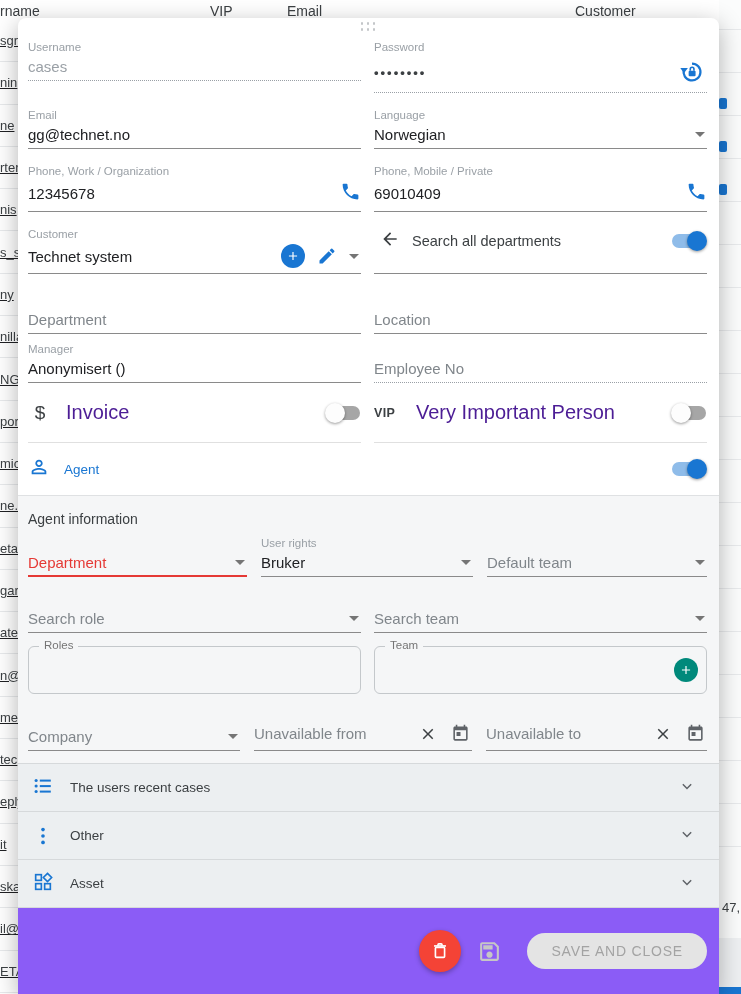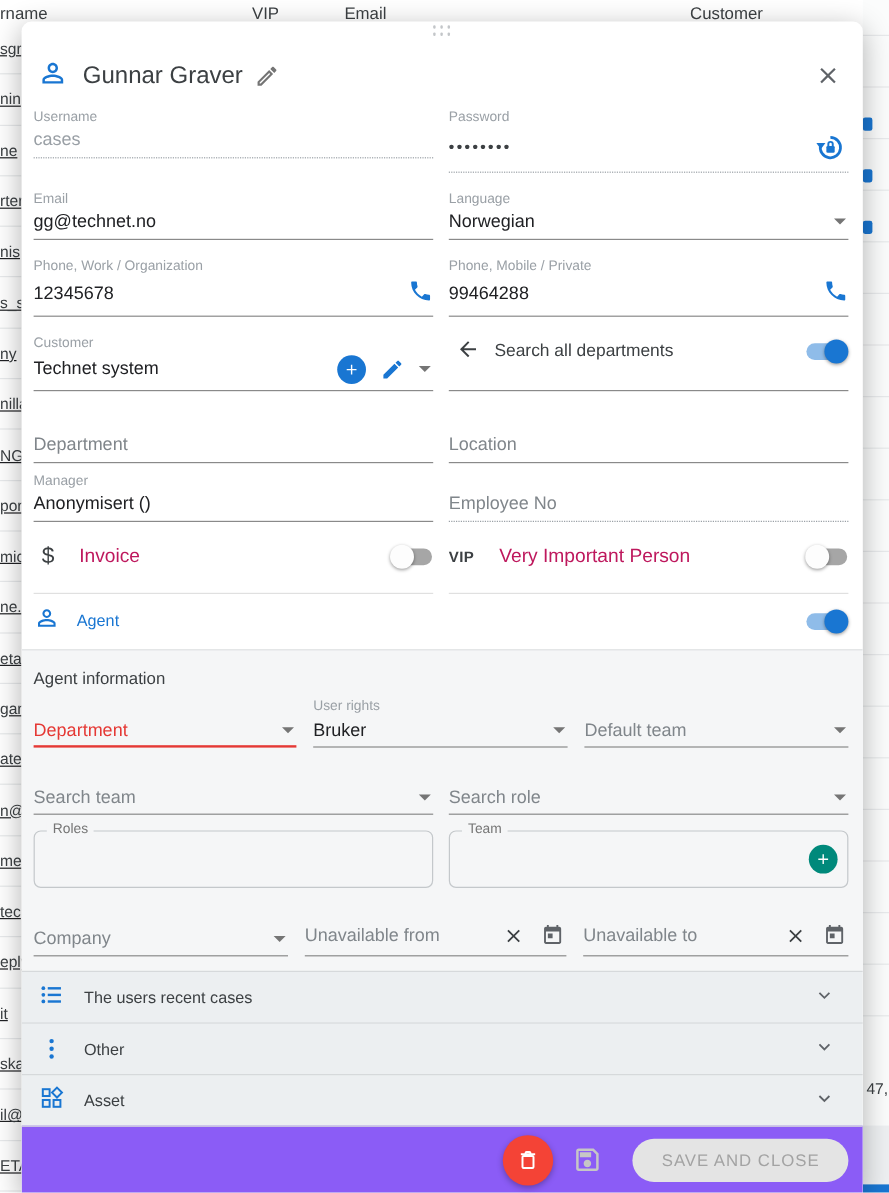--- a/index.html
+++ b/index.html
@@ -61,21 +61,21 @@
 
   
   .switch { position:relative; width:36px; height:20px; flex:none; cursor:pointer; }
   .switch .track { position:absolute; left:1px; top:3px; width:34px; height:14px; border-radius:7px; }
   .switch .thumb { position:absolute; top:0; width:20px; height:20px; border-radius:50%;
                    box-shadow:0 1px 3px rgba(0,0,0,.4); }
   .switch.on .track { background:#8fbce9; } .switch.on .thumb { right:0; background:#1976d2; }
   .switch.off .track { background:#a6a6a6; } .switch.off .thumb { left:0; background:#fdfdfd; }
 
   .toggle-cell { height:60px; display:flex; align-items:center; gap:14px; border-bottom:1px solid #e0e0e0; }
-  .toggle-cell .tlabel { font-size:16px; color:#be185d; }
+  .toggle-cell .tlabel { font-size:20px; color:#4c1d95; }
   .dollar { font-size:19px; font-weight:500; color:#3c4043; width:24px; text-align:center; }
   .vipb { font-size:12.5px; font-weight:700; color:#3c4043; width:28px; letter-spacing:.3px; }
   .spacer { flex:1; }
 
   .agent-row { height:52px; display:flex; align-items:center; gap:14px; padding:0 12px 0 10px; }
   .agent-row .alabel { font-size:13.5px; color:#1976d2; }
 
   
   .asection { background:#f5f6f7; border-top:1px solid #dfe1e3; padding:14px 12px 12px 10px; }
   .asection .stitle { font-size:14px; line-height:18px; color:#3c4043; }
@@ -225,39 +225,20 @@
       <span class="dots">
           <i></i>
           <i></i>
           <i></i>
           <i></i>
           <i></i>
           <i></i>
         </span>
     </div>
 
-    <div class="mhead">
-      <span>
-        <svg width="26" height="26" viewBox="0 0 24 24" fill="#1976d2">
-            <path d="M12 5.9c1.16 0 2.1.94 2.1 2.1s-.94 2.1-2.1 2.1S9.9 9.16 9.9 8s.94-2.1 2.1-2.1m0 9c2.97 0 6.1 1.46 6.1 2.1v1.1H5.9V17c0-.64 3.13-2.1 6.1-2.1M12 4C9.79 4 8 5.79 8 8s1.79 4 4 4 4-1.79 4-4-1.79-4-4-4zm0 9c-2.67 0-8 1.34-8 4v3h16v-3c0-2.66-5.33-4-8-4z"></path>
-          </svg>
-      </span>
-      <span class="title">Gunnar Graver</span>
-      <button class="iconbtn">
-        <svg width="21" height="21" viewBox="0 0 24 24" fill="#757575">
-            <path d="M14.06 9.02l.92.92L5.92 19H5v-.92l9.06-9.06M17.66 3c-.25 0-.51.1-.7.29l-1.83 1.83 3.75 3.75 1.83-1.83c.39-.39.39-1.02 0-1.41l-2.34-2.34c-.2-.2-.45-.29-.71-.29zm-3.6 3.19L3 17.25V21h3.75L17.81 9.94l-3.75-3.75z"></path>
-          </svg>
-      </button>
-      <span class="spacer"></span>
-      <button class="iconbtn">
-        <svg width="22" height="22" viewBox="0 0 24 24" fill="#5f6368">
-            <path d="M19 6.41 17.59 5 12 10.59 6.41 5 5 6.41 10.59 12 5 17.59 6.41 19 12 13.41 17.59 19 19 17.59 13.41 12z"></path>
-          </svg>
-      </button>
-    </div>
 
     <div class="form">
 
       <div class="grid2 mt4">
         <div class="field">
           <div class="flabel">Username</div>
           <div class="fline dotted">
               <span class="fvalue dis">cases</span>
             </div>
         </div>
@@ -299,21 +280,21 @@
           <div class="fline">
             <span class="fvalue">12345678</span>
             <span><svg width="21" height="21" viewBox="0 0 24 24" fill="#1976d2">
                   <path d="M6.62 10.79c1.44 2.83 3.76 5.14 6.59 6.59l2.2-2.21c.27-.27.67-.36 1.02-.24 1.12.37 2.33.57 3.57.57.55 0 1 .45 1 1V20c0 .55-.45 1-1 1-9.39 0-17-7.61-17-17 0-.55.45-1 1-1h3.5c.55 0 1 .45 1 1 0 1.25.2 2.45.57 3.57.11.35.03.74-.25 1.02l-2.2 2.2z"></path>
                 </svg></span>
           </div>
         </div>
         <div class="field">
           <div class="flabel">Phone, Mobile / Private</div>
           <div class="fline">
-            <span class="fvalue">99464288</span>
+            <span class="fvalue">69010409</span>
             <span><svg width="21" height="21" viewBox="0 0 24 24" fill="#1976d2">
                   <path d="M6.62 10.79c1.44 2.83 3.76 5.14 6.59 6.59l2.2-2.21c.27-.27.67-.36 1.02-.24 1.12.37 2.33.57 3.57.57.55 0 1 .45 1 1V20c0 .55-.45 1-1 1-9.39 0-17-7.61-17-17 0-.55.45-1 1-1h3.5c.55 0 1 .45 1 1 0 1.25.2 2.45.57 3.57.11.35.03.74-.25 1.02l-2.2 2.2z"></path>
                 </svg></span>
           </div>
         </div>
       </div>
 
       <div class="grid2 mt15">
         <div class="field">
           <div class="flabel">Customer</div>
@@ -432,27 +413,27 @@
           <div class="fline">
               <span class="fvalue ph">Default team</span>
               <span class="caret"></span>
             </div>
         </div>
       </div>
 
       <div class="grid2b">
         <div class="field">
           <div class="fline">
+              <span class="fvalue ph">Search role</span>
+              <span class="caret"></span>
+            </div>
+        </div>
+        <div class="field">
+          <div class="fline">
               <span class="fvalue ph">Search team</span>
-              <span class="caret"></span>
-            </div>
-        </div>
-        <div class="field">
-          <div class="fline">
-              <span class="fvalue ph">Search role</span>
               <span class="caret"></span>
             </div>
         </div>
       </div>
 
       <div class="gridf">
         <div class="fbox">
           <span class="blabel">Roles</span>
         </div>
         <div class="fbox">

